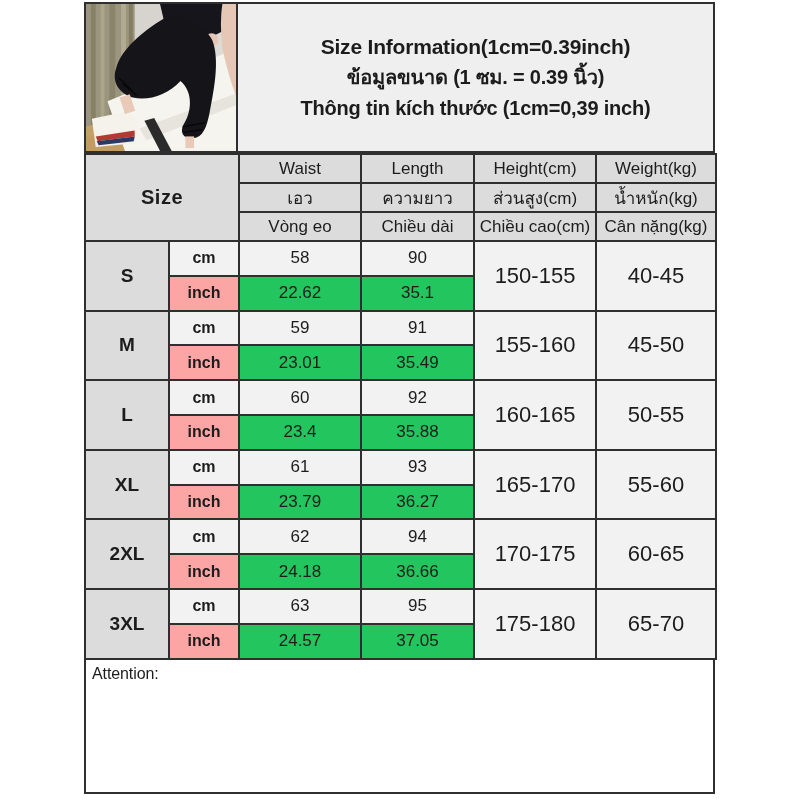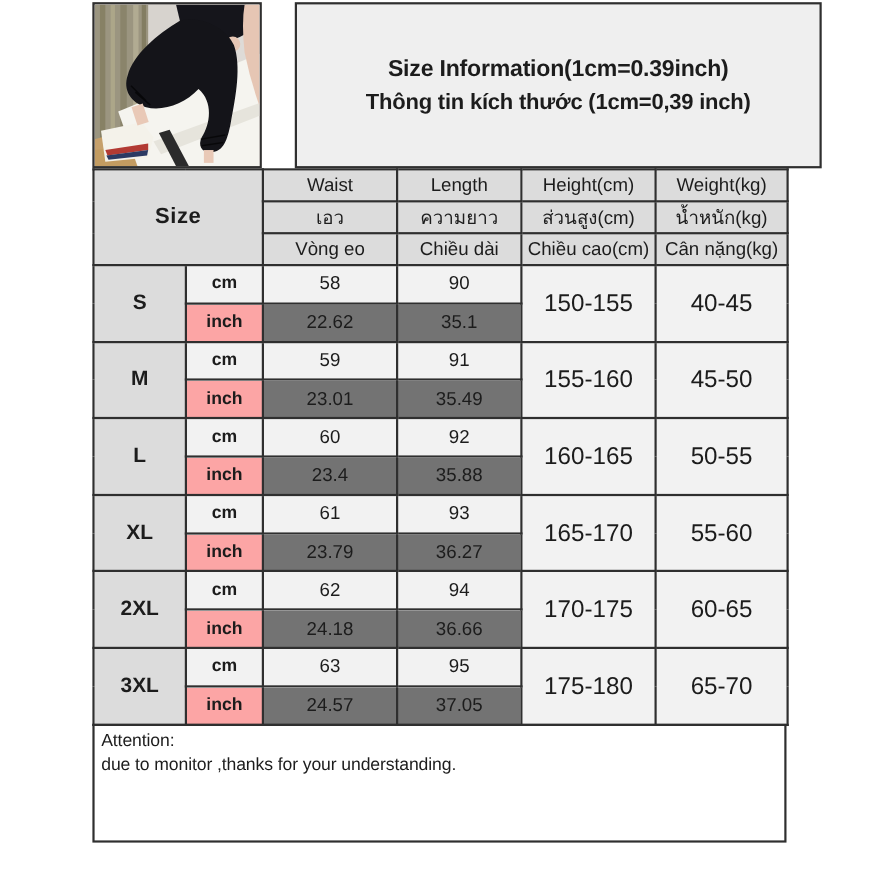--- a/index.html
+++ b/index.html
@@ -9,45 +9,45 @@
   }
   
   .photo-box {
     position:absolute; left:84px; top:2px; width:154px; height:151px;
     border:2px solid #2f2f2f; box-sizing:border-box; overflow:hidden; background:#d7d3ce;
   }
   .photo-box svg { display:block; width:100%; height:100%; }
   .title-box {
     position:absolute; left:236px; top:2px; width:479px; height:151px;
     border:2px solid #2f2f2f; box-sizing:border-box; background:#efefef;
-    display:flex; flex-direction:column; justify-content:center; text-align:center;margin-left:32px;
+    display:flex; flex-direction:column; justify-content:center; text-align:center;
   }
   .title-line { font-weight:bold; font-size:21px; line-height:31px; letter-spacing:-0.2px; }
   .title-line.th, .title-line.vi { font-size:20px; }
   
   table.size-table {
     position:absolute; left:84px; top:153px; width:631px; height:505px;
     border-collapse:collapse; table-layout:fixed;
   }
   table.size-table td {
     border:2px solid #2f2f2f; text-align:center; vertical-align:middle;
     padding:0; overflow:hidden;
   }
   tr.hrow { height:29px; }
   tr.brow { height:34.8px; }
   td.size-head { background:#dcdcdc; font-size:20px; font-weight:bold; letter-spacing:0.5px; }
   td.col-head { background:#dcdcdc; font-size:17px; font-weight:normal; }
   td.size-name { background:#dcdcdc; font-size:19px; font-weight:bold; }
   td.unit { font-size:16px; font-weight:bold; background:#fca5a5; }
-  td.val { font-size:17px; background:#737373; }
+  td.val { font-size:17px; background:#22c55e; }
   td.shade { background:#f2f2f2; }
   td.range { font-size:22px; background:#f2f2f2; }
   
   .attention {
-    position:absolute; left:84px; top:658px; width:631px; height:108px;
+    position:absolute; left:84px; top:658px; width:631px; height:136px;
     border:2px solid #2f2f2f; box-sizing:border-box; padding:3px 6px;
     font-size:16px; line-height:22px; letter-spacing:-0.1px;
   }
   .attention div { white-space:nowrap; overflow:hidden; }
 </style>
 </head>
 <body>
 
 <div class="canvas">
 
@@ -86,20 +86,21 @@
       <path d="M38,82 L52,94 M34,76 L48,90" stroke="#000000" stroke-width="1.5" opacity="0.6"></path>
       <path d="M99,126 L122,122 M100,132 L120,129" stroke="#000000" stroke-width="1.5" opacity="0.6"></path>
 
       <rect x="37" y="94" width="11" height="18" fill="#e9c9b7" transform="rotate(-18 42 103)"></rect>
       <rect x="102" y="136" width="9" height="12" fill="#e9c9b7"></rect>
     </svg>
   </div>
 
   <div class="title-box">
     <div class="title-line en">Size Information(1cm=0.39inch)</div>
+    <div class="title-line th">ข้อมูลขนาด (1 ซม. = 0.39 นิ้ว)</div>
     <div class="title-line vi">Thông tin kích thước (1cm=0,39 inch)</div>
   </div>
 
   <table class="size-table">
     <colgroup>
       <col style="width:84px">
         <col style="width:70px">
         <col style="width:122px">
       <col style="width:113px">
         <col style="width:122px">
@@ -208,16 +209,15 @@
       <tr class="brow">
         <td class="unit">inch</td>
         <td class="val">24.57</td>
         <td class="val">37.05</td>
       </tr>
     </tbody>
   </table>
 
   <div class="attention">
     <div>Attention:</div>
-    <div>due to monitor ,thanks for your understanding.</div>
   </div>
 
 </div>
 
 </body></html>

